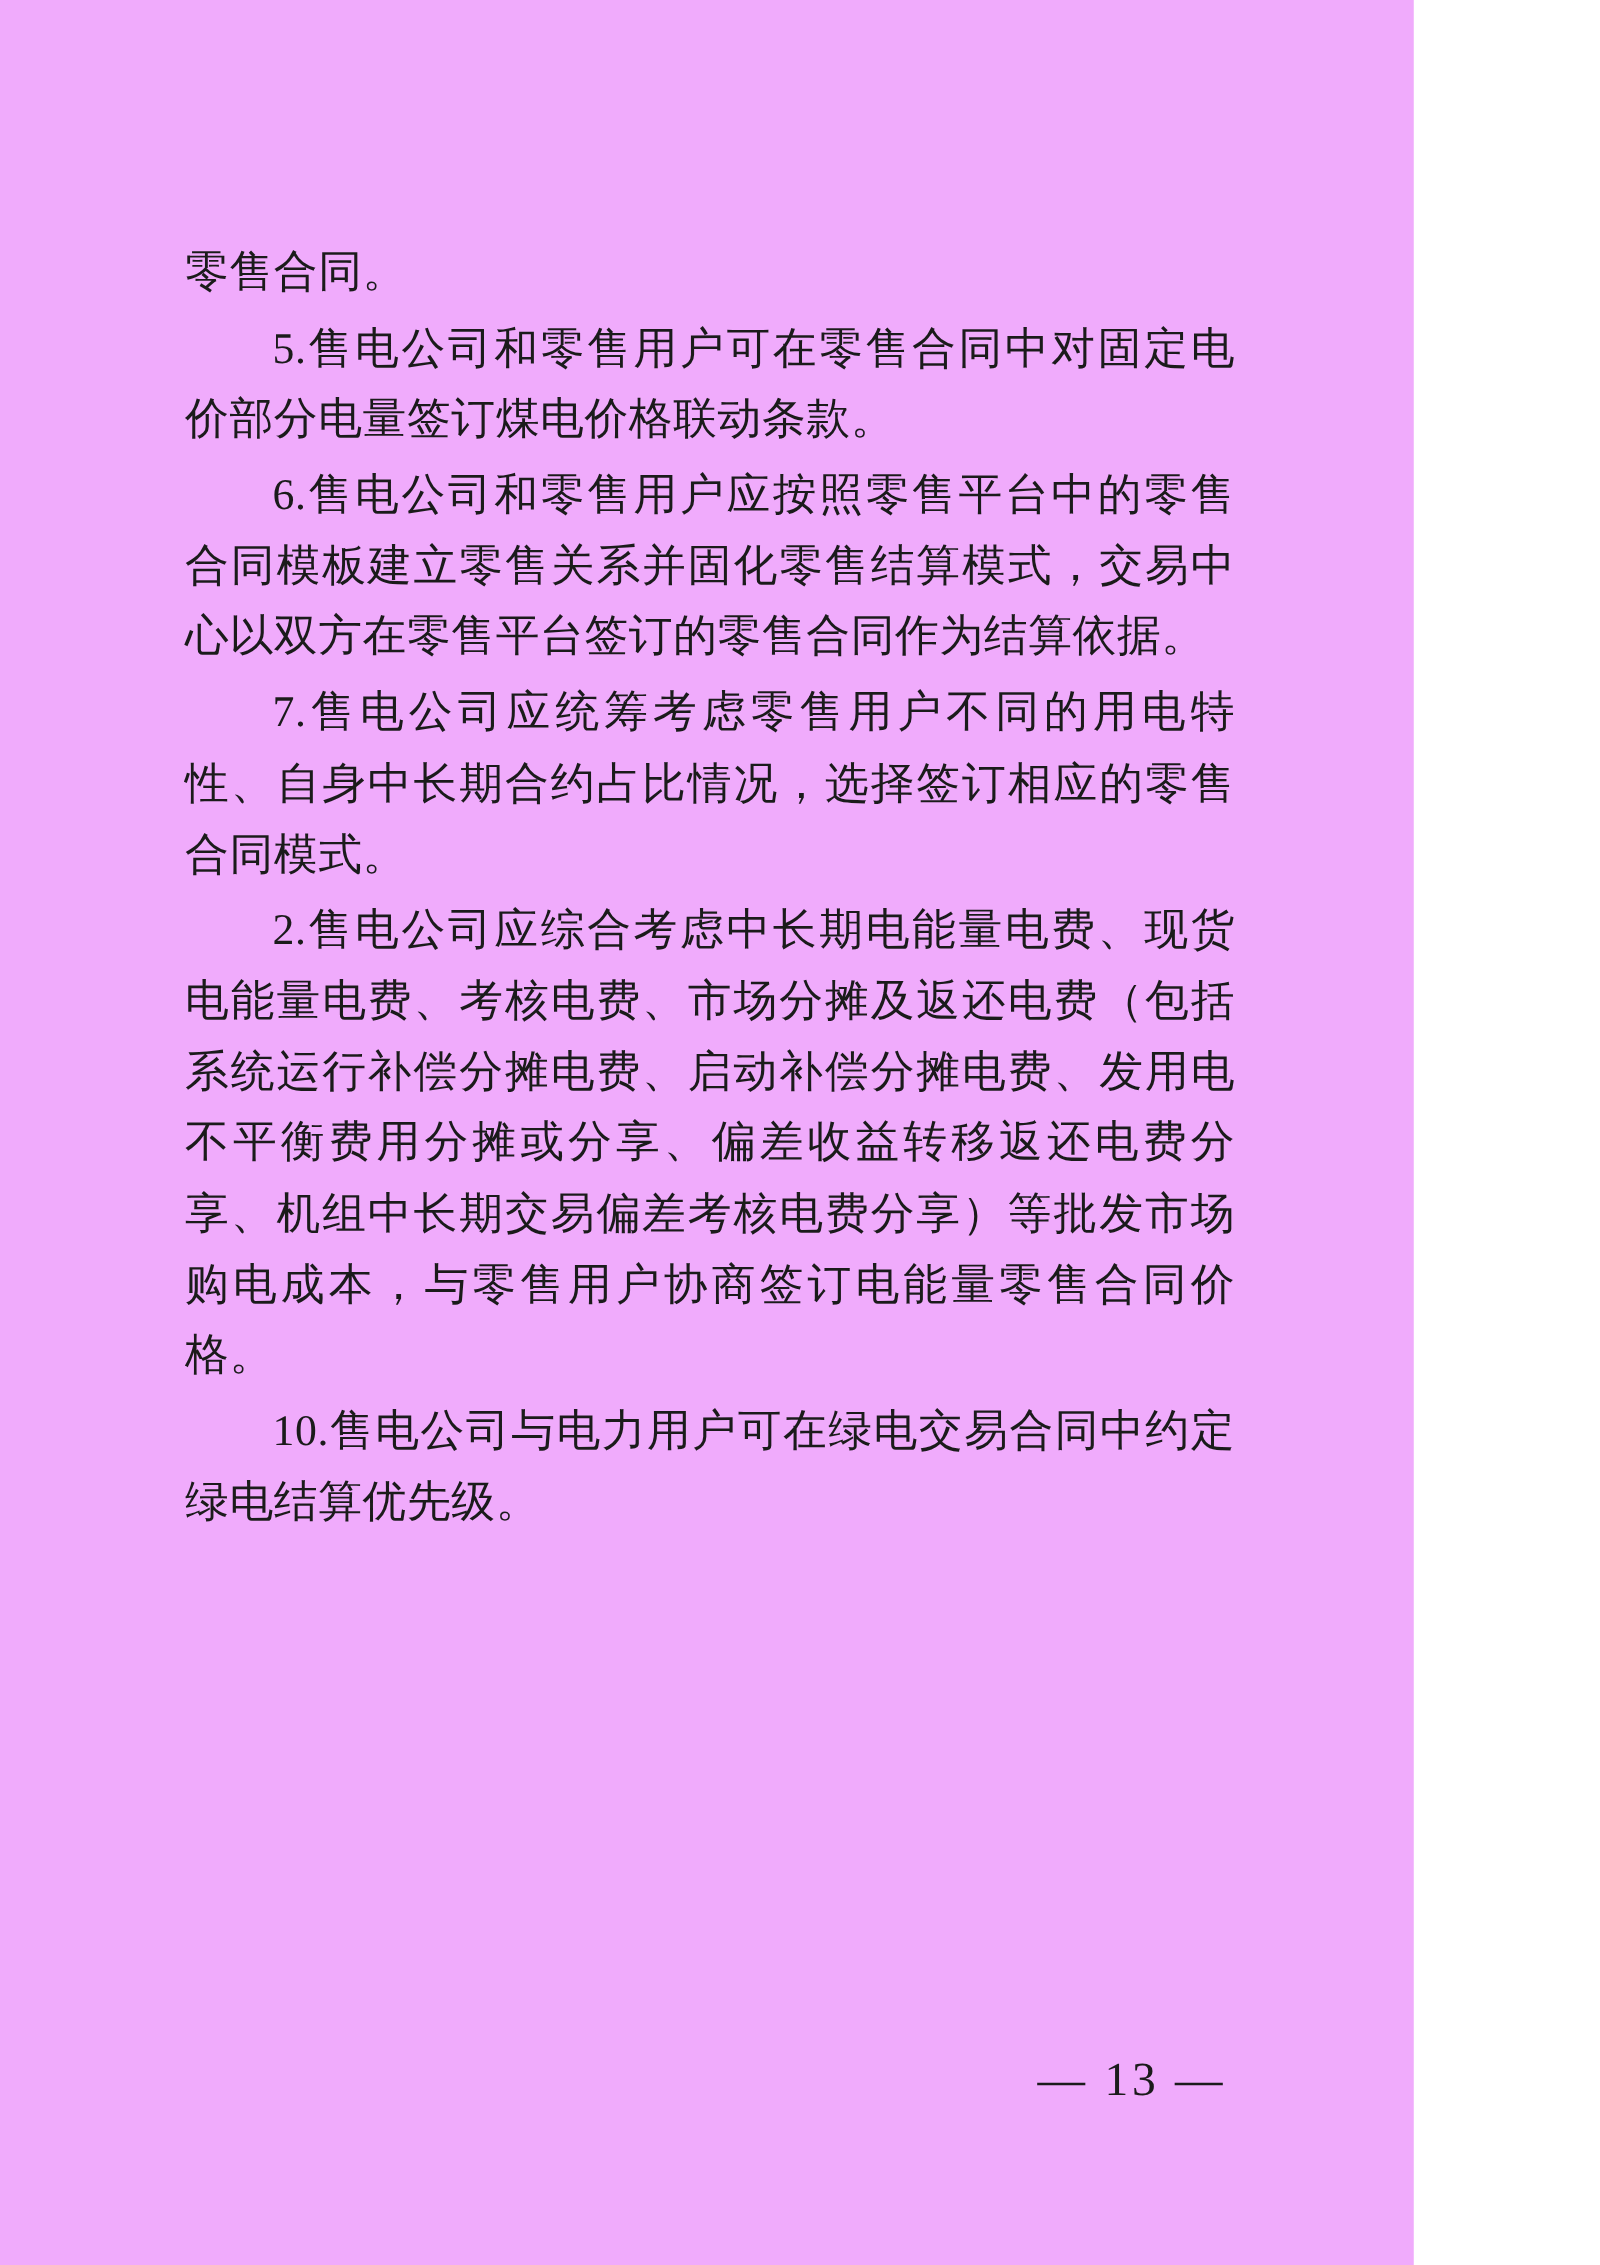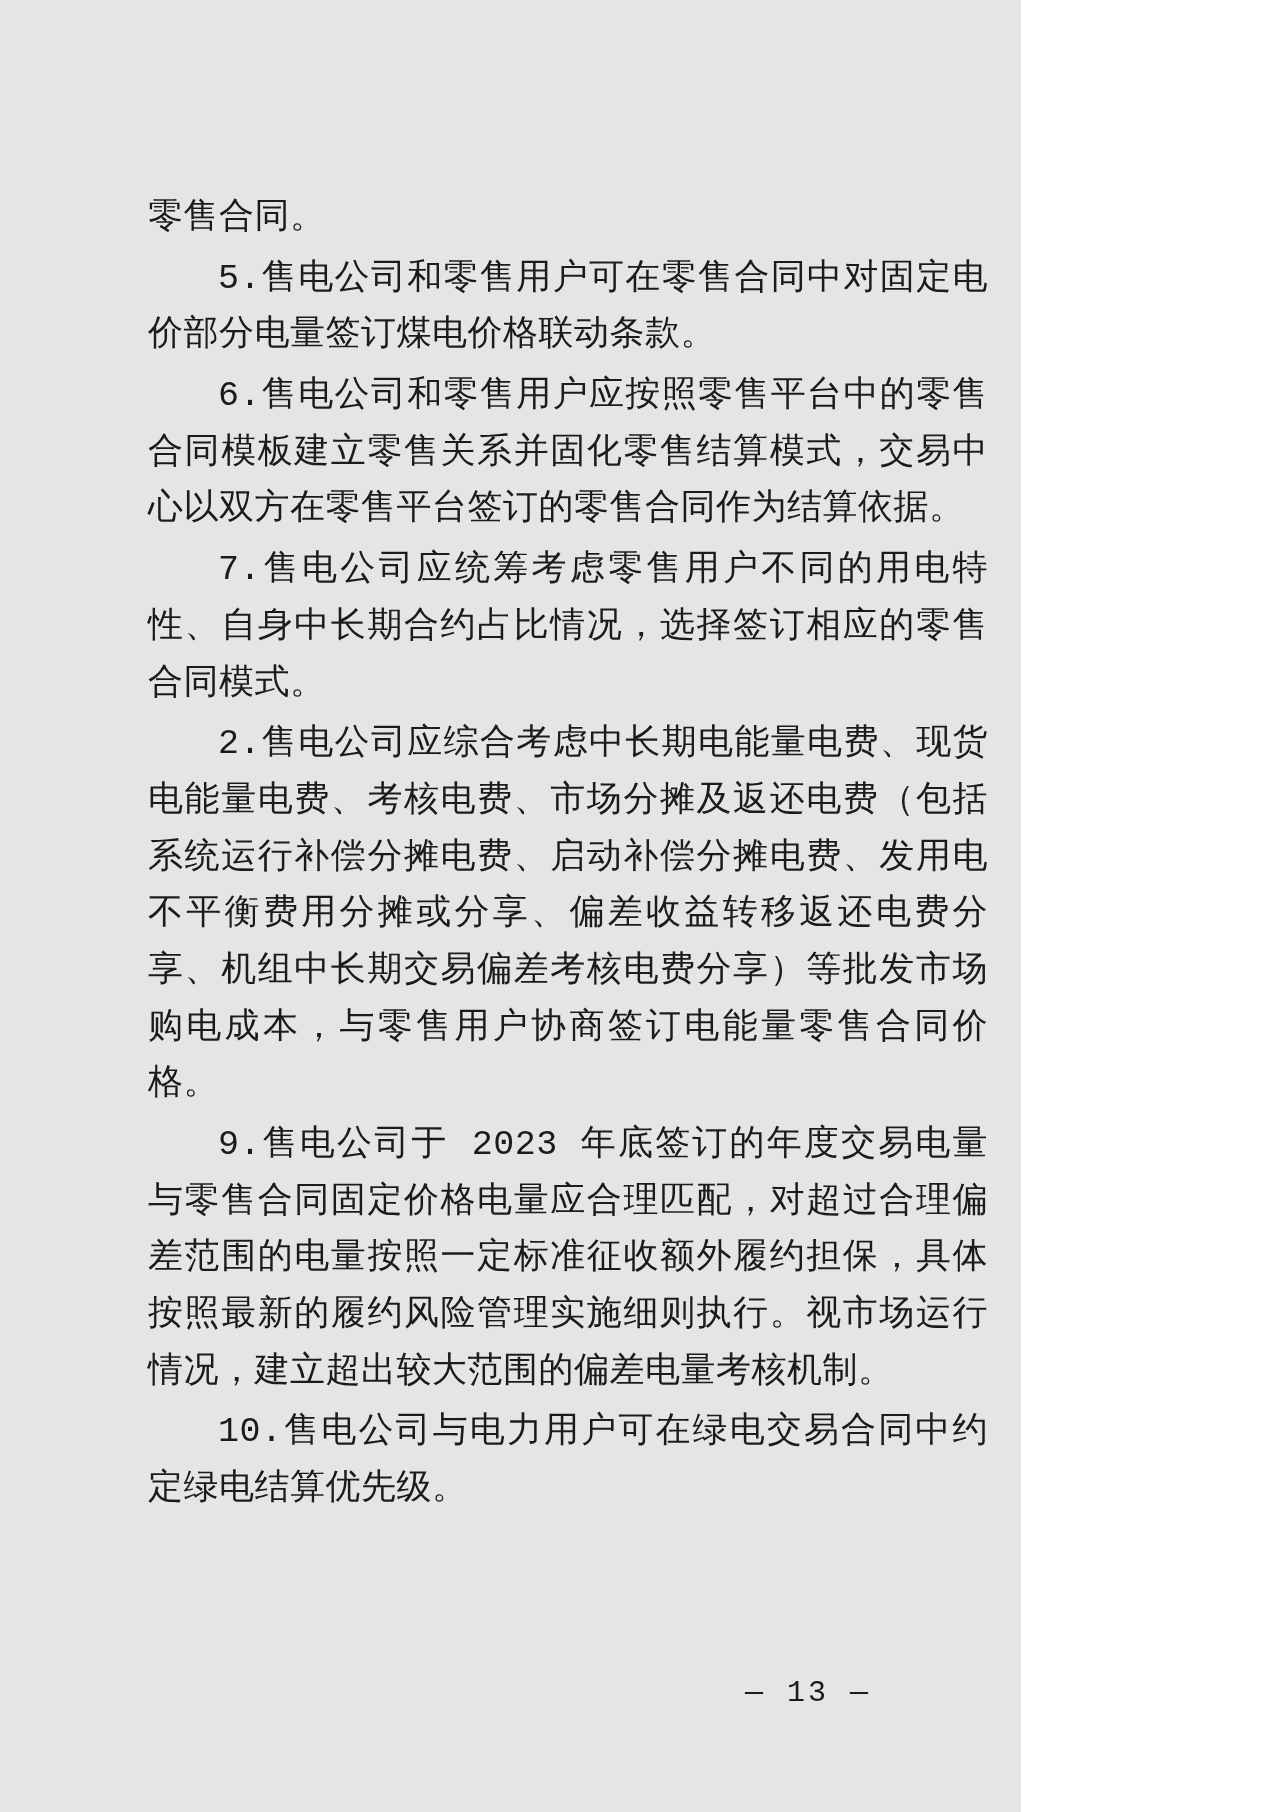--- a/index.html
+++ b/index.html
@@ -2,25 +2,25 @@
 <html><head>
 <meta charset="utf-8">
 <style>
   html, body {
     margin: 0;
     padding: 0;
     background: #ffffff;
   }
   .page {
     position: relative;
-    width: 1021px;
+    width: 1131px;
     height: 1812px;
-    background: #e5e5e5;
+    background: #f0abfc;
     box-sizing: border-box;
-    font-family: Liberation Mono, monospace;
+    font-family: Liberation Serif, serif;
     color: #1a1a1a;
     overflow: hidden;
   }
   .content {
     position: absolute;
     left: 148px;
     top: 190px;
     width: 840px;
   }
   .para {
@@ -31,33 +31,32 @@
     text-justify: inter-character;
     margin: 0 0 4px 0;
     color: #1b1b1b;
   }
   .indent {
     text-indent: 2em;
   }
   .footer {
     position: absolute;
     right: 150px;
-    bottom: 102px;
-    font-size: 30px;
+    bottom: 126px;
+    font-size: 38px;
     letter-spacing: 3px;
     color: #1b1b1b;
   }
 </style>
 </head>
 <body>
 
 <div class="page">
   <div class="content">
     <p class="para">零售合同。</p>
     <p class="para indent">5.售电公司和零售用户可在零售合同中对固定电价部分电量签订煤电价格联动条款。</p>
     <p class="para indent">6.售电公司和零售用户应按照零售平台中的零售合同模板建立零售关系并固化零售结算模式，交易中心以双方在零售平台签订的零售合同作为结算依据。</p>
     <p class="para indent">7.售电公司应统筹考虑零售用户不同的用电特性、自身中长期合约占比情况，选择签订相应的零售合同模式。</p>
     <p class="para indent">2.售电公司应综合考虑中长期电能量电费、现货电能量电费、考核电费、市场分摊及返还电费（包括系统运行补偿分摊电费、启动补偿分摊电费、发用电不平衡费用分摊或分享、偏差收益转移返还电费分享、机组中长期交易偏差考核电费分享）等批发市场购电成本，与零售用户协商签订电能量零售合同价格。</p>
-    <p class="para indent">9.售电公司于 2023 年底签订的年度交易电量与零售合同固定价格电量应合理匹配，对超过合理偏差范围的电量按照一定标准征收额外履约担保，具体按照最新的履约风险管理实施细则执行。视市场运行情况，建立超出较大范围的偏差电量考核机制。</p>
     <p class="para indent">10.售电公司与电力用户可在绿电交易合同中约定绿电结算优先级。</p>
   </div>
   <div class="footer">— 13 —</div>
 </div>
 
 </body></html>

